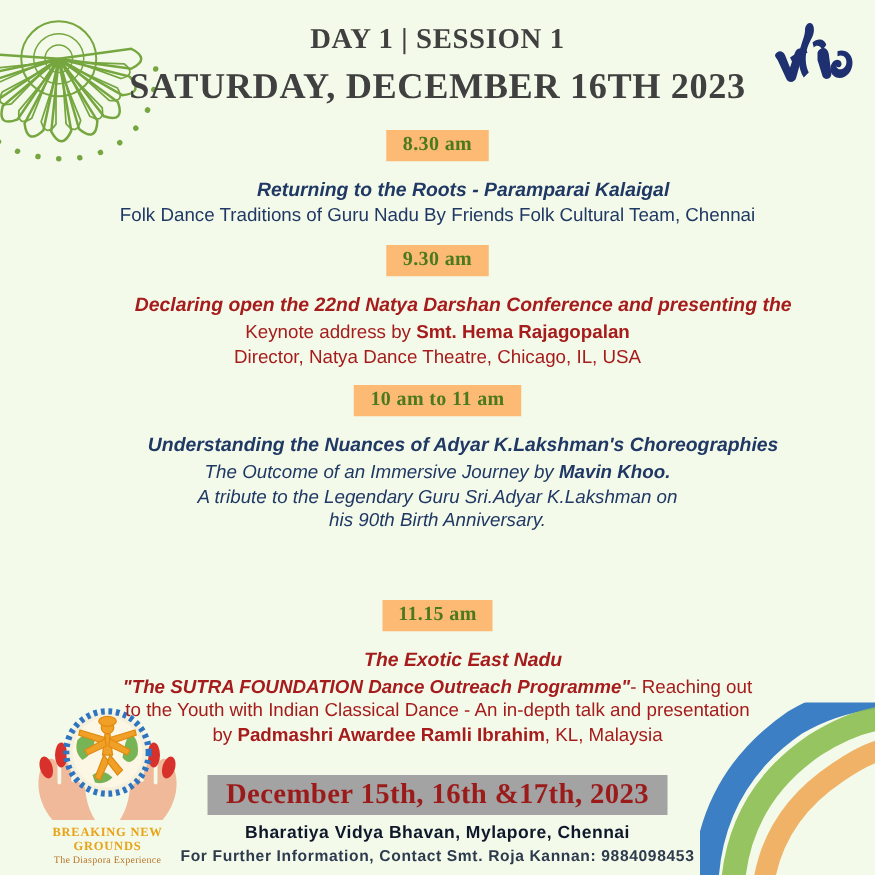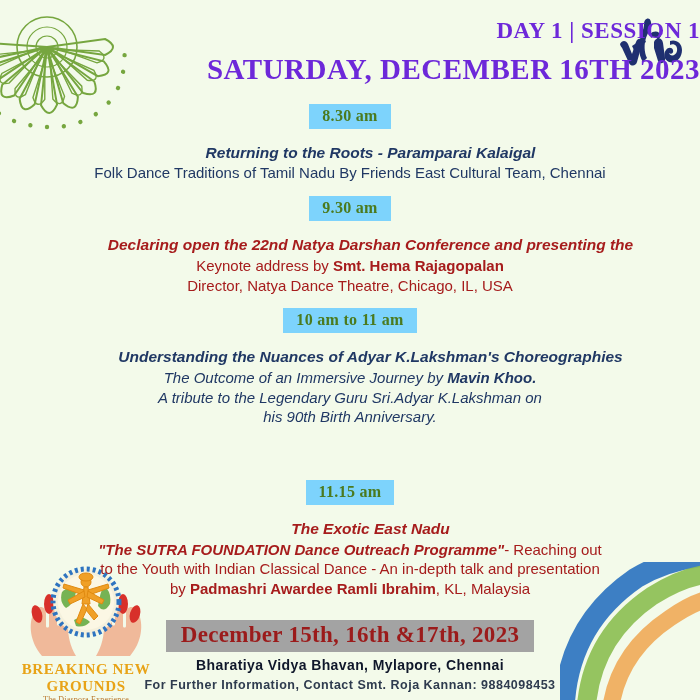--- a/index.html
+++ b/index.html
@@ -13,33 +13,33 @@
   
   .mandala{position:absolute;left:-58px;top:-60px;width:210px;height:215px;pointer-events:none;}
   .brush{position:absolute;right:-10px;bottom:-12px;width:150px;height:150px;pointer-events:none;}
 
   
   .kfa{position:absolute;right:12px;top:16px;width:78px;height:62px;}
 
   
   .bng{position:absolute;left:18px;bottom:16px;width:136px;height:120px;text-align:center;}
   .bng svg{display:block;}
-  .bng-title{font-family:"Liberation Serif",serif;font-weight:bold;font-size:15px;color:#E8A317;letter-spacing:.6px;margin-top:1px;}
+  .bng-title{font-family:"Liberation Serif",serif;font-weight:bold;font-size:10px;color:#E8A317;letter-spacing:.6px;margin-top:1px;}
   .bng-sub{font-family:"Liberation Serif",serif;font-size:8px;color:#B8762A;letter-spacing:.2px;margin-top:0px;}
 
   
   .content{position:absolute;left:0;right:0;top:0;}
 
-  .hdr{text-align:right;font-family:"Liberation Serif",serif;font-weight:bold;color:#6d28d9;letter-spacing:.5px;}
+  .hdr{text-align:center;font-family:"Liberation Serif",serif;font-weight:bold;color:#404040;letter-spacing:.5px;}
   .hdr .l1{font-size:23px;padding-top:18px;}
   .hdr .l2{font-size:29px;padding-top:9px;}
 
   .timewrap{text-align:center;}
   .time{
-    display:inline-block;background:#7dd3fc;color:#4B7A1E;
+    display:inline-block;background:#fdba74;color:#4B7A1E;
     font-family:"Liberation Serif",serif;font-weight:bold;font-size:16px;
     padding:4px 13px 5px;line-height:1;letter-spacing:.3px;
   }
 
   .block{text-align:center;}
   .line{line-height:1.32;}
 
   .navy{color:#203864;}
   .maroon{color:#A61C1C;}
 
@@ -185,21 +185,21 @@
       <div class="l2">SATURDAY, DECEMBER 16TH 2023</div>
     </div>
 
     <div class="sec" style="margin-top:18px;">
       <div class="timewrap">
         <span class="time">8.30 am</span>
       </div>
       <div class="gap-md"></div>
       <div class="block navy">
         <div class="line t-bi s16">Returning to the Roots - Paramparai Kalaigal</div>
-        <div class="line s15">Folk Dance Traditions of Tamil Nadu By Friends East Cultural Team, Chennai</div>
+        <div class="line s15">Folk Dance Traditions of Guru Nadu By Friends Folk Cultural Team, Chennai</div>
       </div>
     </div>
 
     <div class="sec" style="margin-top:13px;">
       <div class="timewrap">
         <span class="time">9.30 am</span>
       </div>
       <div class="gap-md"></div>
       <div class="block maroon">
         <div class="line t-bi s16">Declaring open the 22nd Natya Darshan Conference and presenting the</div>

